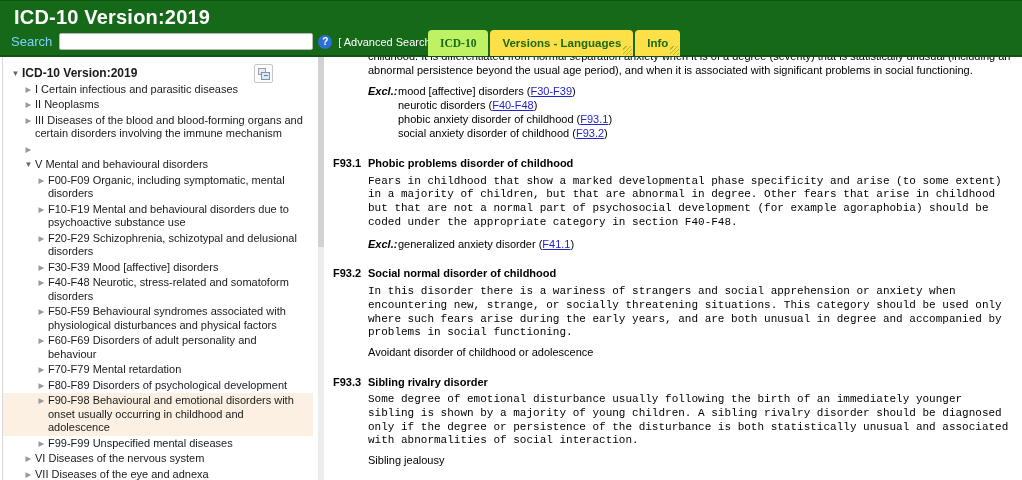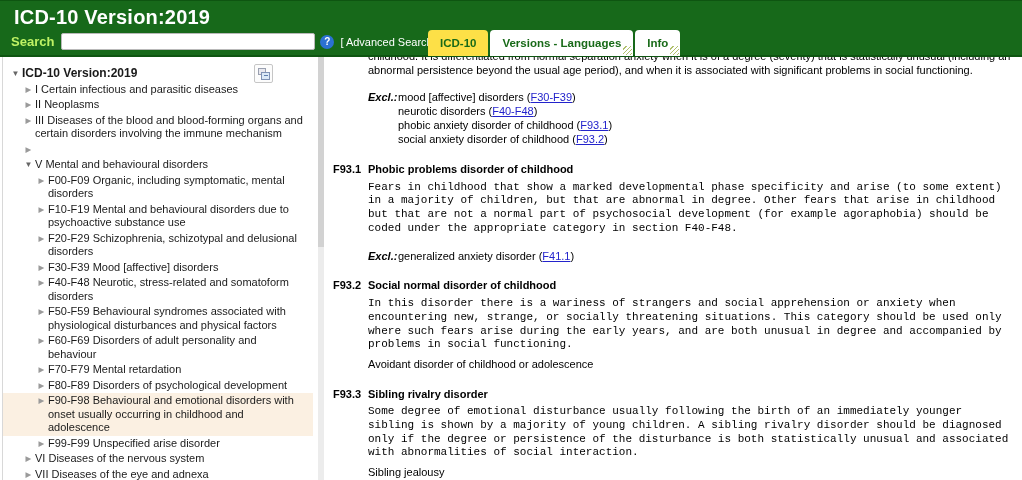--- a/index.html
+++ b/index.html
@@ -13,39 +13,39 @@
   .header {
     position:absolute; top:0; left:0; width:1022px; height:57px;
     background:#17691a; border-top:1px solid #0e5511; border-bottom:2px solid #0e5511;
     z-index:10;
   }
   .app-title {
     position:absolute; left:14px; top:5px;
     color:#fff; font-size:20px; font-weight:bold; letter-spacing:0.2px;
   }
   .search-row { position:absolute; left:11px; top:32px; display:flex; align-items:center; }
-  .search-label { color:#bef264; font-size:13px; margin-right:7px;font-weight:bold; }
+  .search-label { color:#7dd3fc; font-size:13px; margin-right:7px; }
   .search-input {
     width:254px; height:17px; border:1px solid #b9b9b9; border-radius:2px;
     font-size:12px; padding:0 3px; outline:none;
   }
   .help-icon {
     width:14px; height:14px; border-radius:50%; background:#2b71d3; color:#fff;
     font-size:10px; font-weight:bold; display:flex; align-items:center; justify-content:center;
     margin-left:5px; cursor:pointer; flex:0 0 14px;
   }
   .adv-search { color:#fff; font-size:11px; margin-left:6px; cursor:pointer; white-space:nowrap; }
 
   .tabs { position:absolute; left:428px; bottom:-1px; display:flex; gap:2px; height:26px; z-index:11; }
   .tab {
-    background:#ffffff; color:#186a18; font-weight:bold; font-size:11.5px;
+    background:#fde047; color:#186a18; font-weight:bold; font-size:11.5px;
     border-radius:4px 4px 0 0; display:flex; align-items:center; justify-content:center;
     padding:0 12px; position:relative; cursor:pointer; white-space:nowrap;
   }
-  .tab.active { background:#fde047; }
+  .tab.active { background:#bef264;font-family:Liberation Serif, serif; }
   .grip {
     position:absolute; right:1px; bottom:1px; width:9px; height:9px;
     background:repeating-linear-gradient(135deg, transparent 0 2px, #8fa52e 2px 3px);
     opacity:.7;
   }
 
   
   .sidebar {
     position:absolute; left:2px; top:57px; width:311px; bottom:0;
     border-left:1px solid #d8d8d8; overflow:hidden; background:#fff;
@@ -80,21 +80,21 @@
 
   
   .main { position:absolute; left:326px; right:0; top:57px; bottom:0; overflow:hidden; }
   .main-inner {
     margin-top:-7px; padding:0 10px 0 7px;
     font-size:11px; line-height:13.7px; color:#000;
   }
   .para { margin:0; }
   .indent { margin-left:35px; }
 
-  .excl { display:flex; margin-top:14px; }
+  .excl { display:flex; margin-top:8px; }
   .excl-label { font-weight:bold; font-style:italic; flex:0 0 30px; width:30px; }
   .excl-items { flex:1; }
   .excl-item { line-height:13.9px; }
   .lnk { color:#2323cc; text-decoration:underline; cursor:pointer; }
 
   .section { display:flex; margin-top:16px; }
   .scode { flex:0 0 35px; width:35px; font-weight:bold; }
   .sright { flex:1; }
   .stitle { font-weight:bold; display:block; }
   .sright .para { margin-top:4px;font-family:Liberation Mono, monospace; }
@@ -193,21 +193,21 @@
     <div class="trow lvl2">
       <span class="arr">▶</span>
       <span class="tlabel">F80-F89 Disorders of psychological development</span>
     </div>
     <div class="trow lvl2 hl">
       <span class="arr">▶</span>
       <span class="tlabel">F90-F98 Behavioural and emotional disorders with onset usually occurring in childhood and adolescence</span>
     </div>
     <div class="trow lvl2">
       <span class="arr">▶</span>
-      <span class="tlabel">F99-F99 Unspecified arise disorder</span>
+      <span class="tlabel">F99-F99 Unspecified mental diseases</span>
     </div>
     <div class="trow lvl1">
       <span class="arr">▶</span>
       <span class="tlabel">VI Diseases of the nervous system</span>
     </div>
     <div class="trow lvl1">
       <span class="arr">▶</span>
       <span class="tlabel">VII Diseases of the eye and adnexa</span>
     </div>
 

